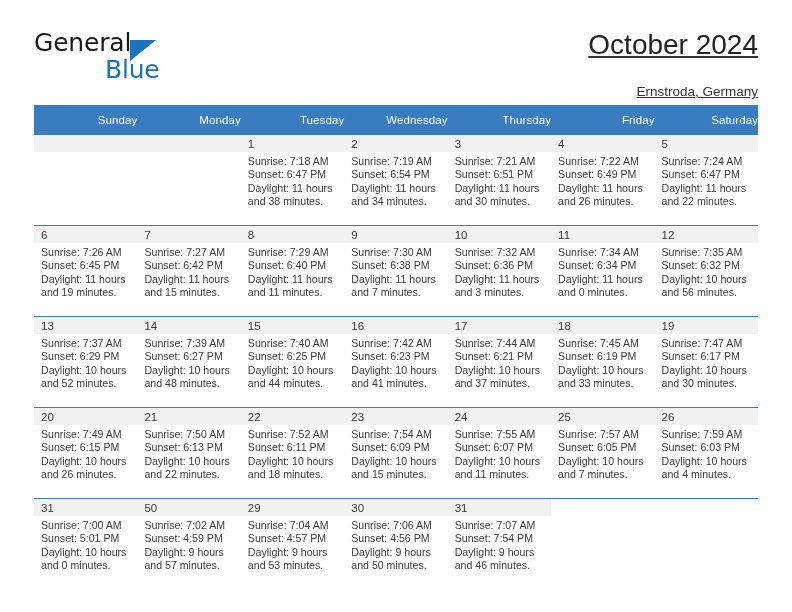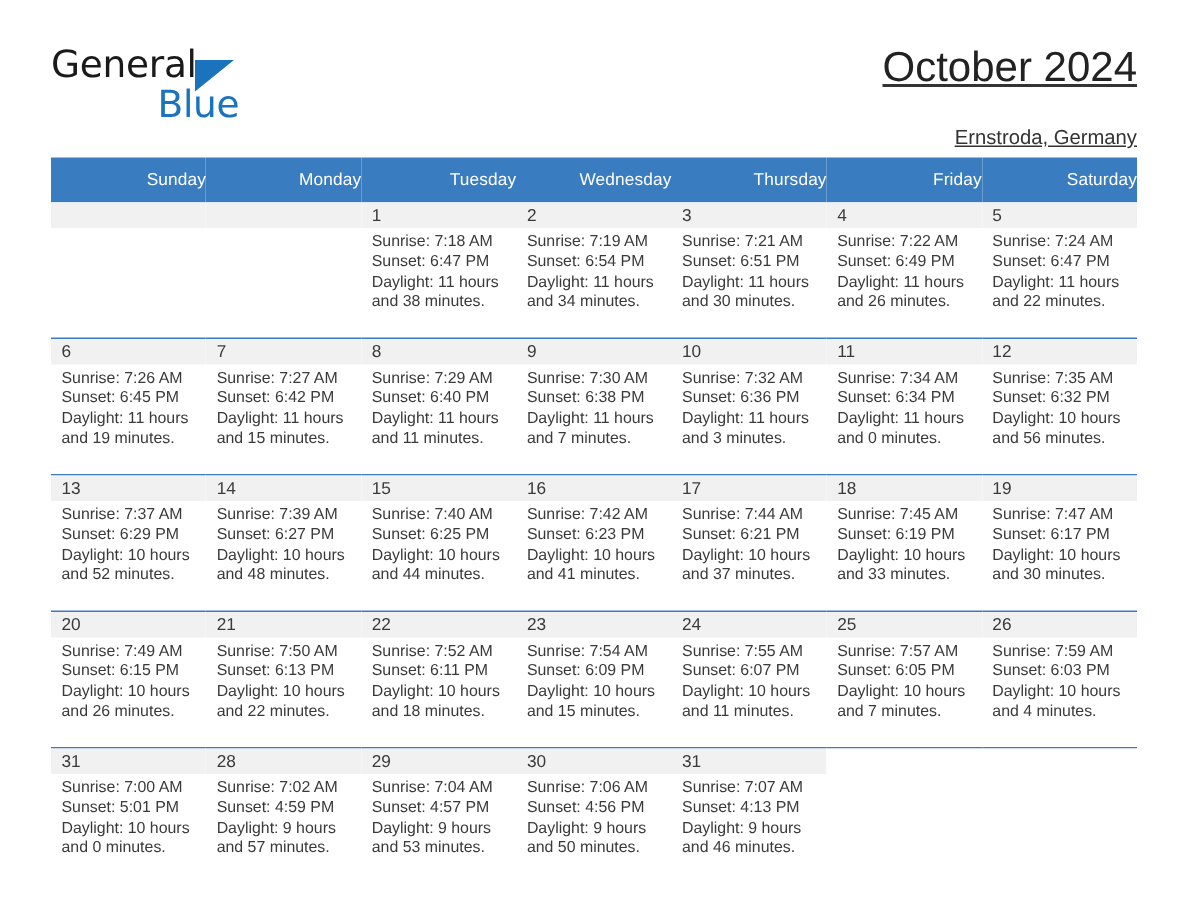--- a/index.html
+++ b/index.html
@@ -507,21 +507,21 @@
               <div class="info">
                 <div>Sunrise: 7:00 AM</div>
                 <div>Sunset: 5:01 PM</div>
                 <div>Daylight: 10 hours</div>
                 <div>and 0 minutes.</div>
               </div>
             </div>
           </td>
           <td>
             <div class="cell filled">
-              <div class="daynum">28</div>
+              <div class="daynum">50</div>
               <div class="info">
                 <div>Sunrise: 7:02 AM</div>
                 <div>Sunset: 4:59 PM</div>
                 <div>Daylight: 9 hours</div>
                 <div>and 57 minutes.</div>
               </div>
             </div>
           </td>
           <td>
             <div class="cell filled">
@@ -543,21 +543,21 @@
                 <div>Daylight: 9 hours</div>
                 <div>and 50 minutes.</div>
               </div>
             </div>
           </td>
           <td>
             <div class="cell filled">
               <div class="daynum">31</div>
               <div class="info">
                 <div>Sunrise: 7:07 AM</div>
-                <div>Sunset: 4:13 PM</div>
+                <div>Sunset: 7:54 PM</div>
                 <div>Daylight: 9 hours</div>
                 <div>and 46 minutes.</div>
               </div>
             </div>
           </td>
           <td>
             <div class="cell empty blank">
               <div class="daynum">&nbsp;</div>
             </div>
           </td>

